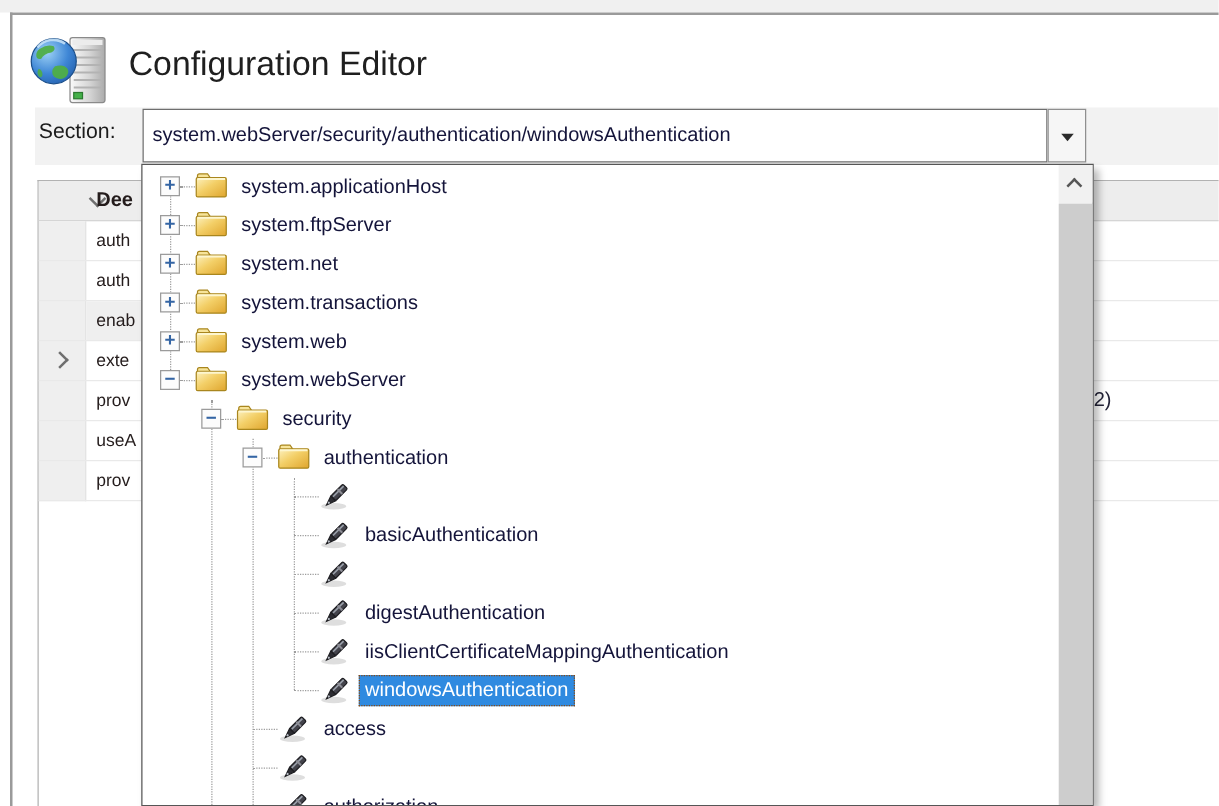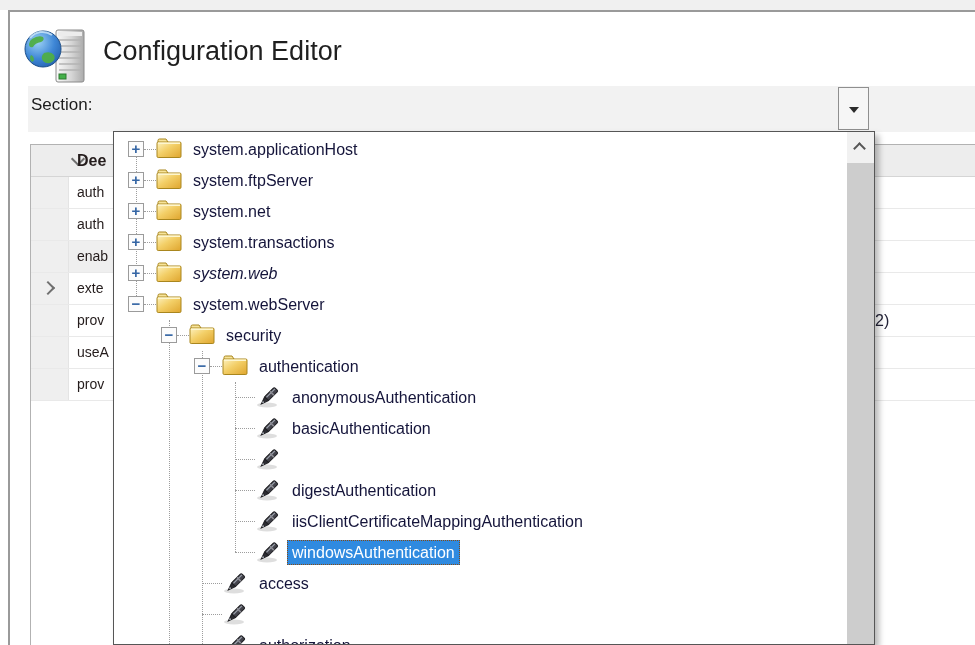--- a/index.html
+++ b/index.html
@@ -114,20 +114,21 @@
       <path d="M20 26 q7 -2 10 2 q2 4 -2 7 q-5 3 -9 -1 q-3 -4 1 -8z" fill="#4fae46" opacity="0.95"></path>
       <path d="M7 28 q3 1 3 5 q-1 3 -3 1 q-2 -3 0 -6z" fill="#4fae46" opacity="0.9"></path>
       <path d="M6 11 a16 16 0 0 1 22 -3" stroke="#cfe8fa" stroke-width="2" fill="none" opacity="0.8"></path>
     </svg>
   </div>
 
   <div class="page-title">Configuration Editor</div>
 
   <div class="section-band"></div>
   <div class="section-label">Section:</div>
+  <div class="combo-field">system.webServer/security/authentication/windowsAuthentication</div>
   <div class="combo-btn">
     <span class="tri"></span>
   </div>
 
   <div class="grid">
     <div class="grid-header">
       <span class="chev chev-down"></span>
       <span class="hdr-text">Dee</span>
     </div>
     <div class="grid-gutter"></div>
@@ -226,21 +227,21 @@
             <span class="sign">+</span>
           </div>
           <div class="dotstub" style="left: 30px; width: 12px;"></div>
           <span class="tree-icon" style="left: 42px;">
             <svg width="26" height="22" viewBox="0 0 26 22">
               <path d="M2 6 L2 3.5 Q2 2 3.5 2 L10 2 L12 5 L2 8 Z" fill="#f7e49a" stroke="#a9861e"></path>
               <rect x="1" y="5" width="24" height="15.5" rx="1.2" fill="url(#fgrad)" stroke="#a9861e"></rect>
               <path d="M2 6.2 L24 6.2" stroke="#fdf6cf" stroke-width="1.6"></path>
             </svg>
           </span>
-          <span class="tree-label" style="left: 79px; font-style: italic;">system.web</span>
+          <span class="tree-label" style="left: 79px;">system.web</span>
         </div>
         <div class="tree-row" style="top: 157px;">
           <div class="expander" style="left: 14px;">
             <span class="sign">−</span>
           </div>
           <div class="dotstub" style="left: 30px; width: 12px;"></div>
           <span class="tree-icon" style="left: 42px;">
             <svg width="26" height="22" viewBox="0 0 26 22">
               <path d="M2 6 L2 3.5 Q2 2 3.5 2 L10 2 L12 5 L2 8 Z" fill="#f7e49a" stroke="#a9861e"></path>
               <rect x="1" y="5" width="24" height="15.5" rx="1.2" fill="url(#fgrad)" stroke="#a9861e"></rect>
@@ -284,21 +285,20 @@
               <ellipse cx="12" cy="20" rx="10" ry="2.6" fill="#000" opacity="0.13"></ellipse>
               <g transform="rotate(45 12.5 12.5)">
                 <rect x="10" y="0.5" width="5.4" height="13.5" rx="1.2" fill="#43434b" stroke="#1e1e22"></rect>
                 <rect x="11" y="1.2" width="1.3" height="12" fill="#9aa0aa"></rect>
                 <rect x="10" y="5.6" width="5.4" height="1.6" fill="#8d8d95"></rect>
                 <path d="M10 14 L15.4 14 L12.7 21.5 Z" fill="#2c2c32" stroke="#1e1e22"></path>
                 <circle cx="12.7" cy="19" r="0.9" fill="#b7bcc4"></circle>
               </g>
             </svg>
           </span>
-          <span class="tree-label" style="left: 178px;">anonymousAuthentication</span>
         </div>
         <div class="tree-row" style="top: 281px;">
           <div class="dotstub" style="left: 121px; width: 20px;"></div>
           <span class="tree-icon" style="left: 141px;">
             <svg width="25" height="25" viewBox="0 0 25 25">
               <ellipse cx="12" cy="20" rx="10" ry="2.6" fill="#000" opacity="0.13"></ellipse>
               <g transform="rotate(45 12.5 12.5)">
                 <rect x="10" y="0.5" width="5.4" height="13.5" rx="1.2" fill="#43434b" stroke="#1e1e22"></rect>
                 <rect x="11" y="1.2" width="1.3" height="12" fill="#9aa0aa"></rect>
                 <rect x="10" y="5.6" width="5.4" height="1.6" fill="#8d8d95"></rect>

